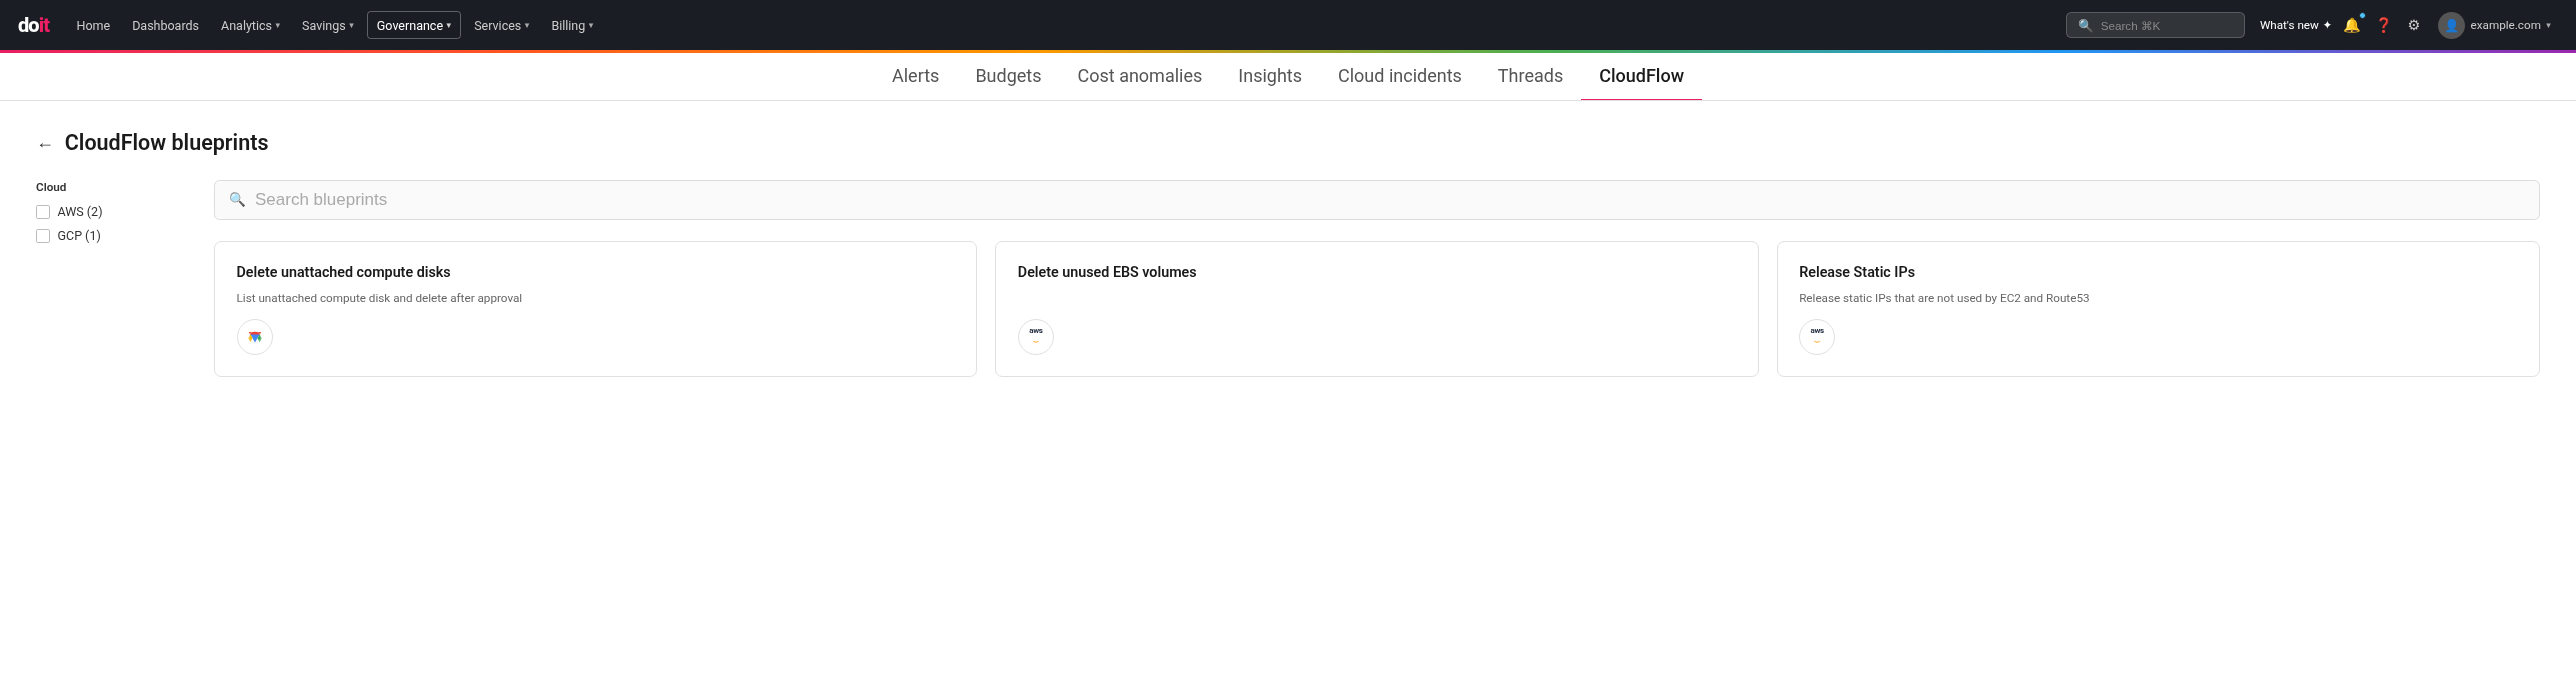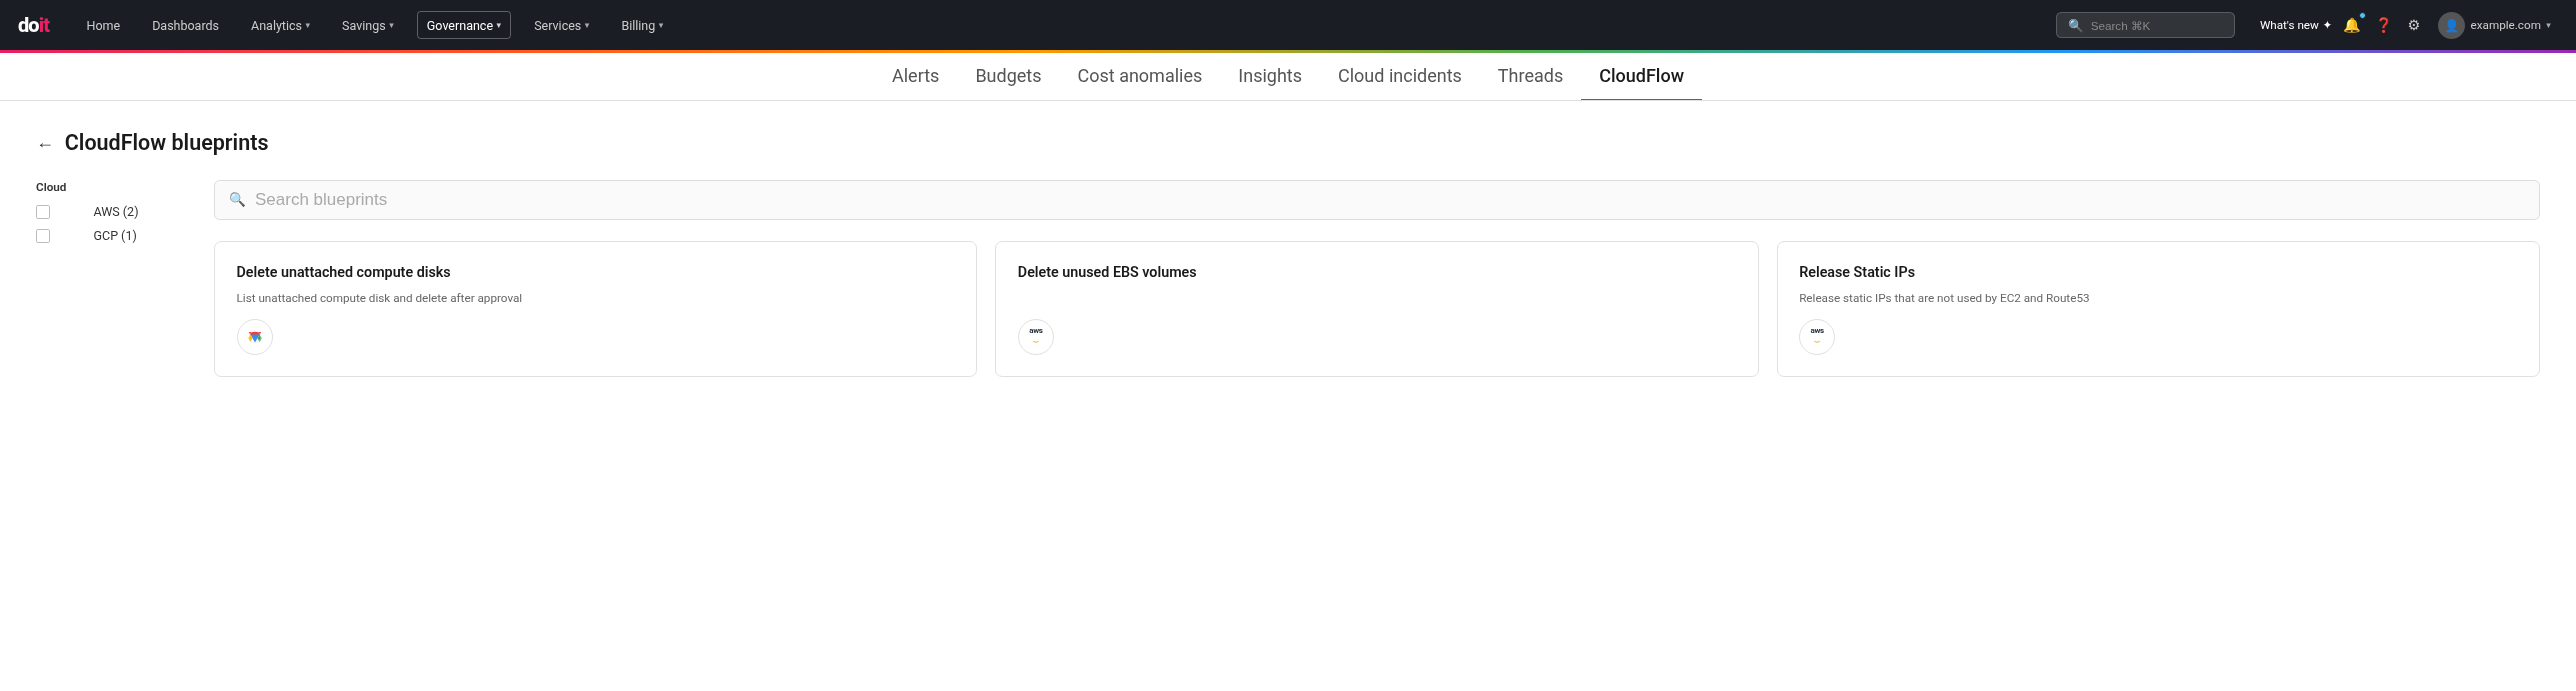--- a/index.html
+++ b/index.html
@@ -5,21 +5,21 @@
     * { box-sizing: border-box; margin: 0; padding: 0; }
     body { font-family: -apple-system, BlinkMacSystemFont, 'Segoe UI', Roboto, sans-serif; background: #fff; color: #1a1a1a; }
 
     
     .top-nav {
       background: #1a1d23;
       display: flex;
       align-items: center;
       padding: 0 18px;
       height: 50px;
-      gap: 14px;
+      gap: 4px;
     }
     .logo {
       display: flex;
       align-items: center;
       margin-right: 14.3px;
     }
     .logo-text {
       font-size: 20px;
       font-weight: 800;
       color: #fff;
@@ -211,21 +211,20 @@
       width: 14.3px;
       height: 14.3px;
       border: 1.3px solid #bbb;
       border-radius: 1.8px;
       cursor: pointer;
       flex-shrink: 0;
     }
     .sidebar-label {
       font-size: 12.5px;
       color: #333;
-      margin-left: 36px;
     }
 
     
     .blueprints-area {
       flex: 1;
     }
     .search-blueprints {
       display: flex;
       align-items: center;
       gap: 9px;

